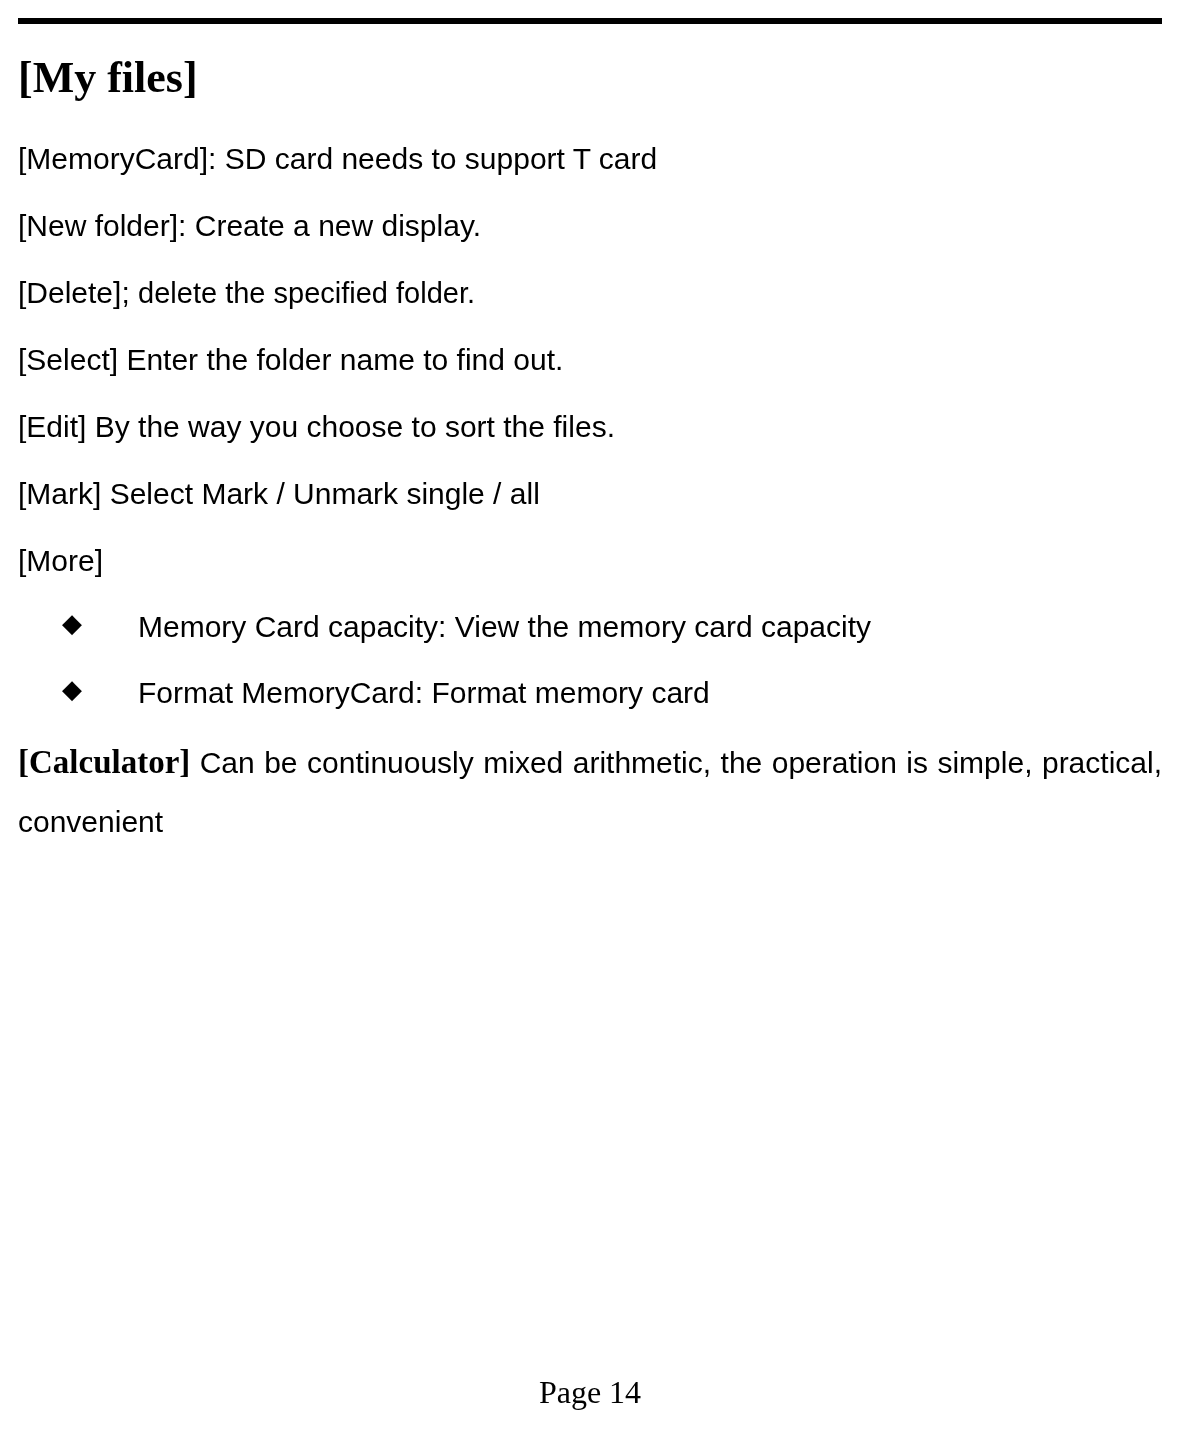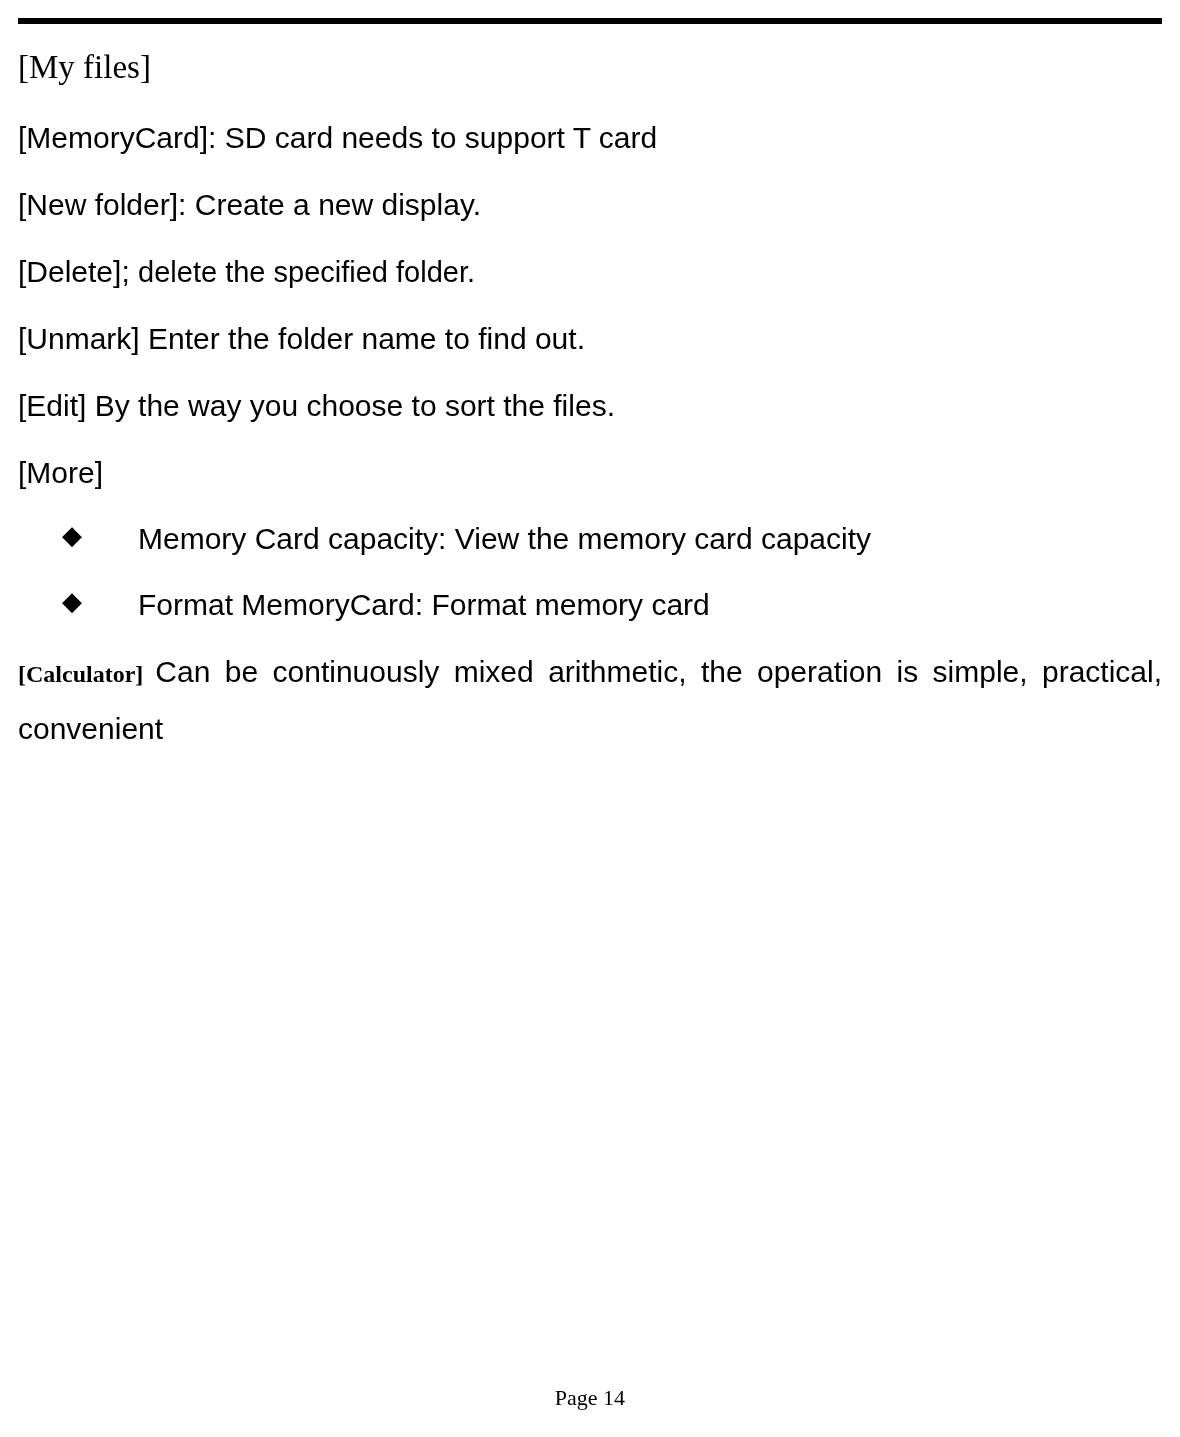--- a/index.html
+++ b/index.html
@@ -21,27 +21,27 @@
       border-top: 2px solid #000;
       border-bottom: 4px solid #000;
       margin-bottom: 12px;
     }
     .content {
       font-size: 30px;
       line-height: 1.9;
     }
     .heading {
       font-family: "Times New Roman", Times, serif;
-      font-weight: normal;
-      font-size: 33px;
+      font-weight: bold;
+      font-size: 44px;
     }
     .heading-inline {
       font-family: "Times New Roman", Times, serif;
       font-weight: bold;
-      font-size: 24px;
+      font-size: 33px;
     }
     .para {
       margin-top: 10px;
     }
     .para-tight {
       margin-top: 2px;
     }
     .label-bracket {
       display: inline;
     }
@@ -78,21 +78,21 @@
     .justify {
       text-align: justify;
     }
     .page-number {
       position: absolute;
       bottom: 26px;
       left: 0;
       right: 0;
       text-align: center;
       font-family: "Times New Roman", Times, serif;
-      font-size: 22px;
+      font-size: 32px;
     }
   </style>
 </head>
 <body>
 
 <div class="top-rule"></div>
 
 <div class="content">
 
   <div class="heading">[My files]</div>
@@ -105,27 +105,30 @@
     <span class="label-bracket">[New folder]: </span><span class="desc">Create a new display.</span>
   </div>
 
   <div class="para">
     <span class="label-bracket">[Delete]; </span><span class="desc desc-small">delete the specified folder.</span>
   </div>
 
 
 
   <div class="para">
-    <span class="label-bracket">[Unmark] </span><span class="desc">Enter the folder name to find out.</span>
+    <span class="label-bracket">[Select] </span><span class="desc">Enter the folder name to find out.</span>
   </div>
 
   <div class="para">
     <span class="label-bracket">[Edit] </span><span class="desc">By the way you choose to sort the files.</span>
   </div>
 
+  <div class="para">
+    <span class="label-bracket">[Mark] </span><span class="desc">Select Mark / Unmark single / all</span>
+  </div>
 
   <div class="para">
     <span class="label-bracket">[More]</span>
   </div>
 
   <div class="bullet-list">
     <div class="bullet-item">
       <div class="bullet-marker">◆</div>
       <div class="bullet-text justify">Memory Card capacity: View the memory card capacity</div>
     </div>

